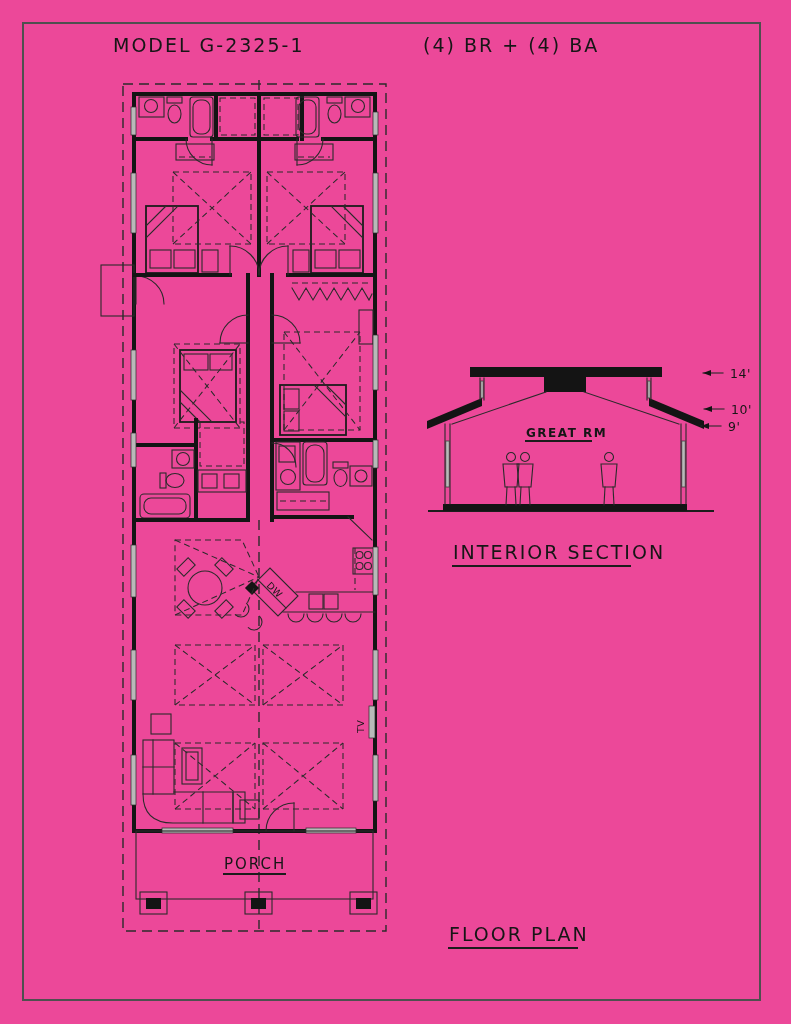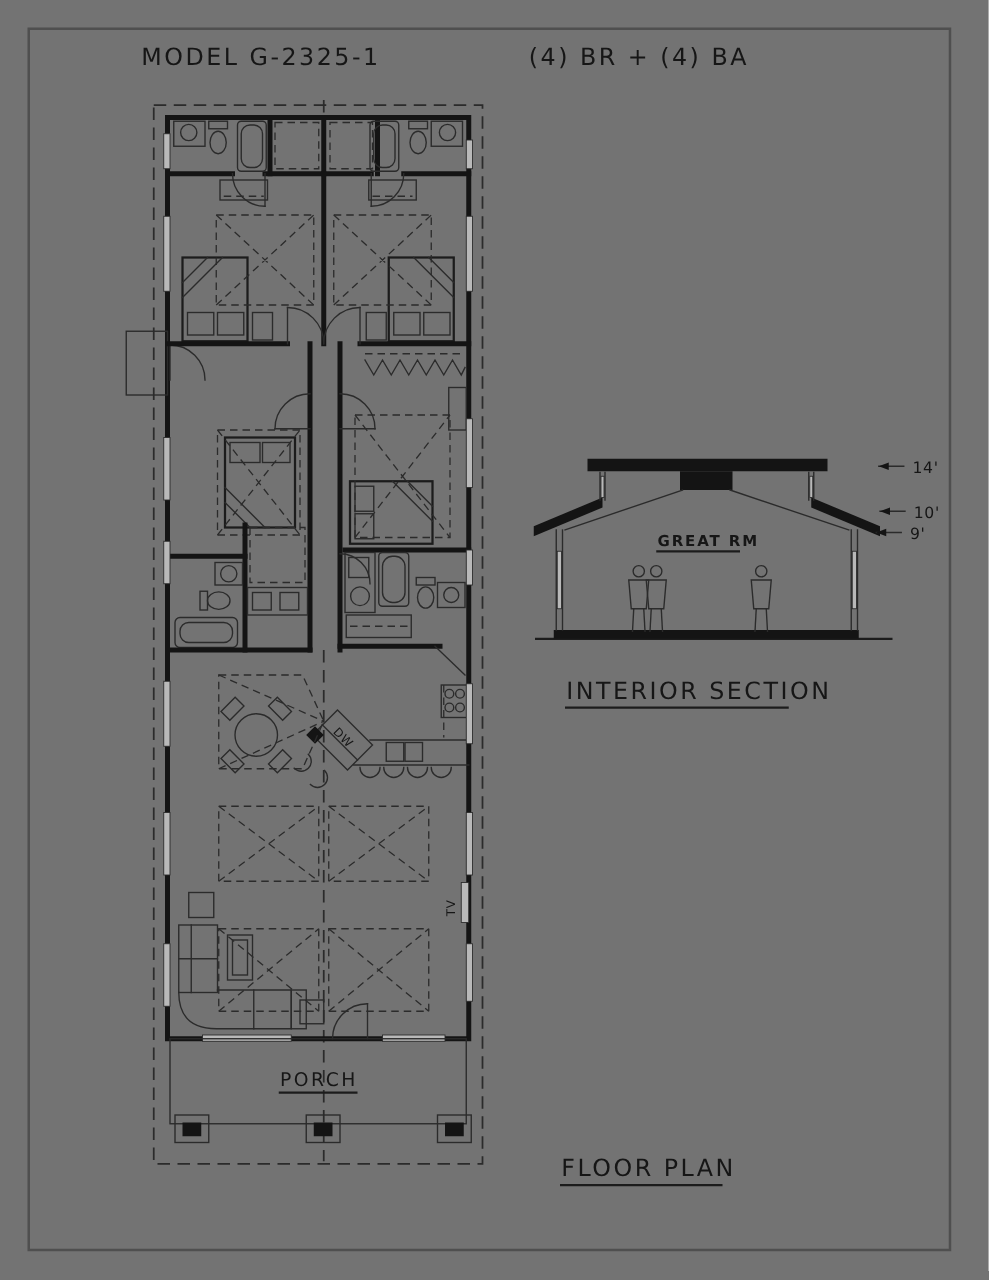--- a/index.html
+++ b/index.html
@@ -1,16 +1,16 @@
 <!DOCTYPE html>
 <html><head>
 <meta charset="utf-8">
 <style>
   html,body{margin:0;padding:0;background:#ffffff;}
-  .sheet{position:relative;width:791px;height:1024px;background:#737373;overflow:hidden;
+  .sheet{position:relative;width:791px;height:1024px;background:#ec4899;overflow:hidden;
          font-family:"DejaVu Sans",sans-serif;}
   svg{position:absolute;left:0;top:0;}
   
   .wall{stroke:#141414;stroke-width:4;fill:none;stroke-linecap:square;}
   .thin{stroke:#2b2b2b;stroke-width:1.1;fill:none;stroke-linecap:square;}
   .med{stroke:#1c1c1c;stroke-width:1.8;fill:none;}
   .dash{stroke:#2b2b2b;stroke-width:1.4;fill:none;stroke-dasharray:10 6;}
   .dashsm{stroke:#2b2b2b;stroke-width:1.05;fill:none;stroke-dasharray:6 4;}
   .fillb{fill:#141414;stroke:none;}
   .win{fill:#b9b9b9;stroke:#2b2b2b;stroke-width:.7;}

